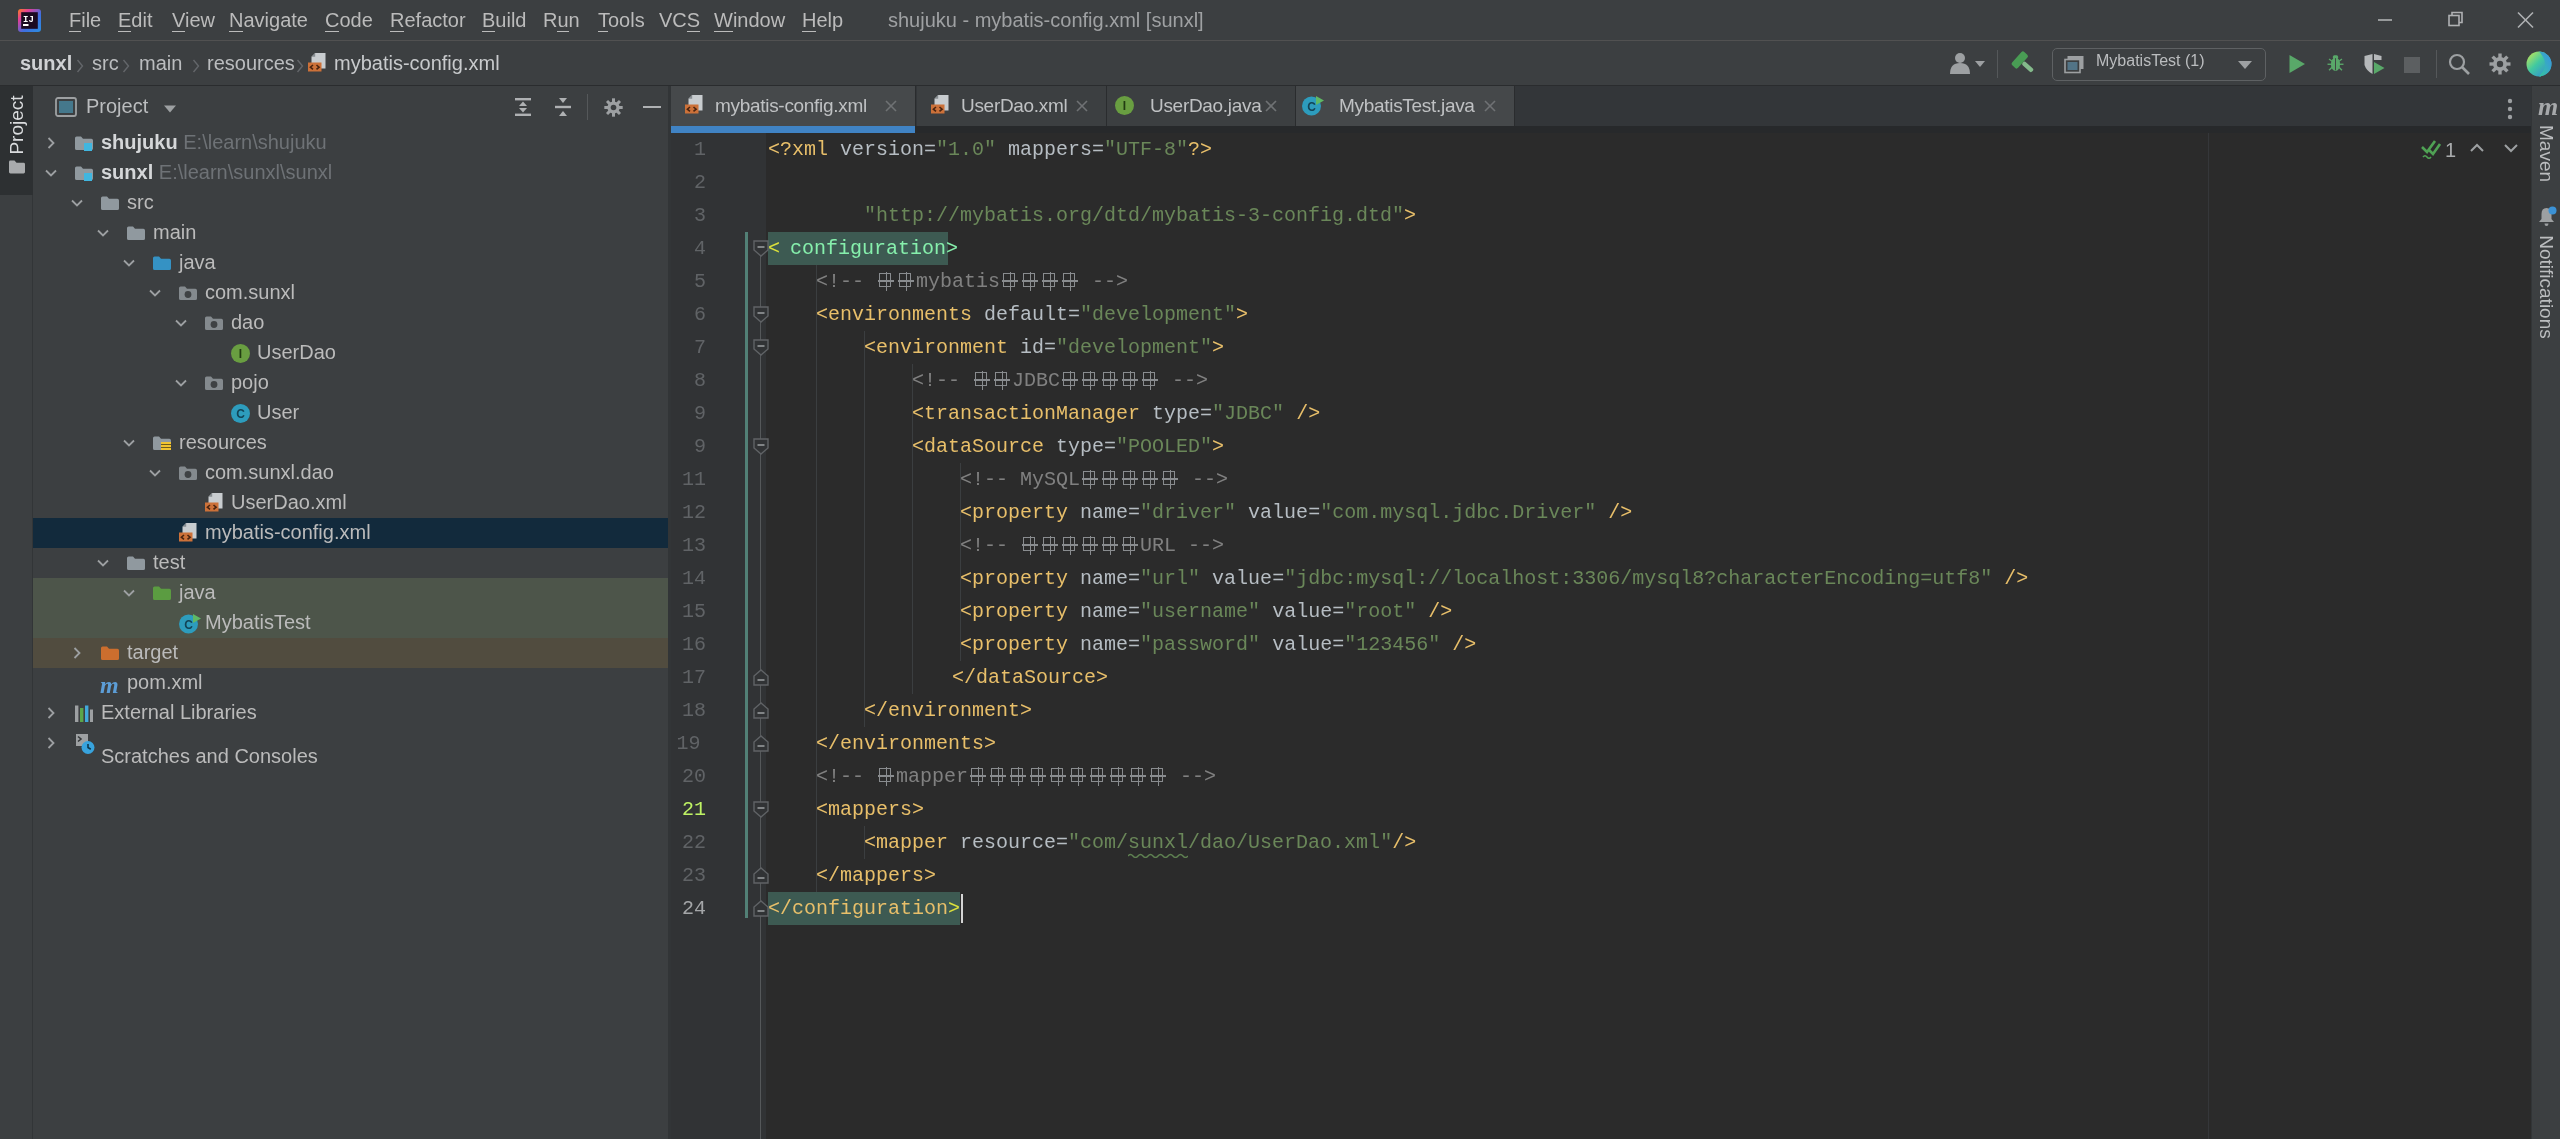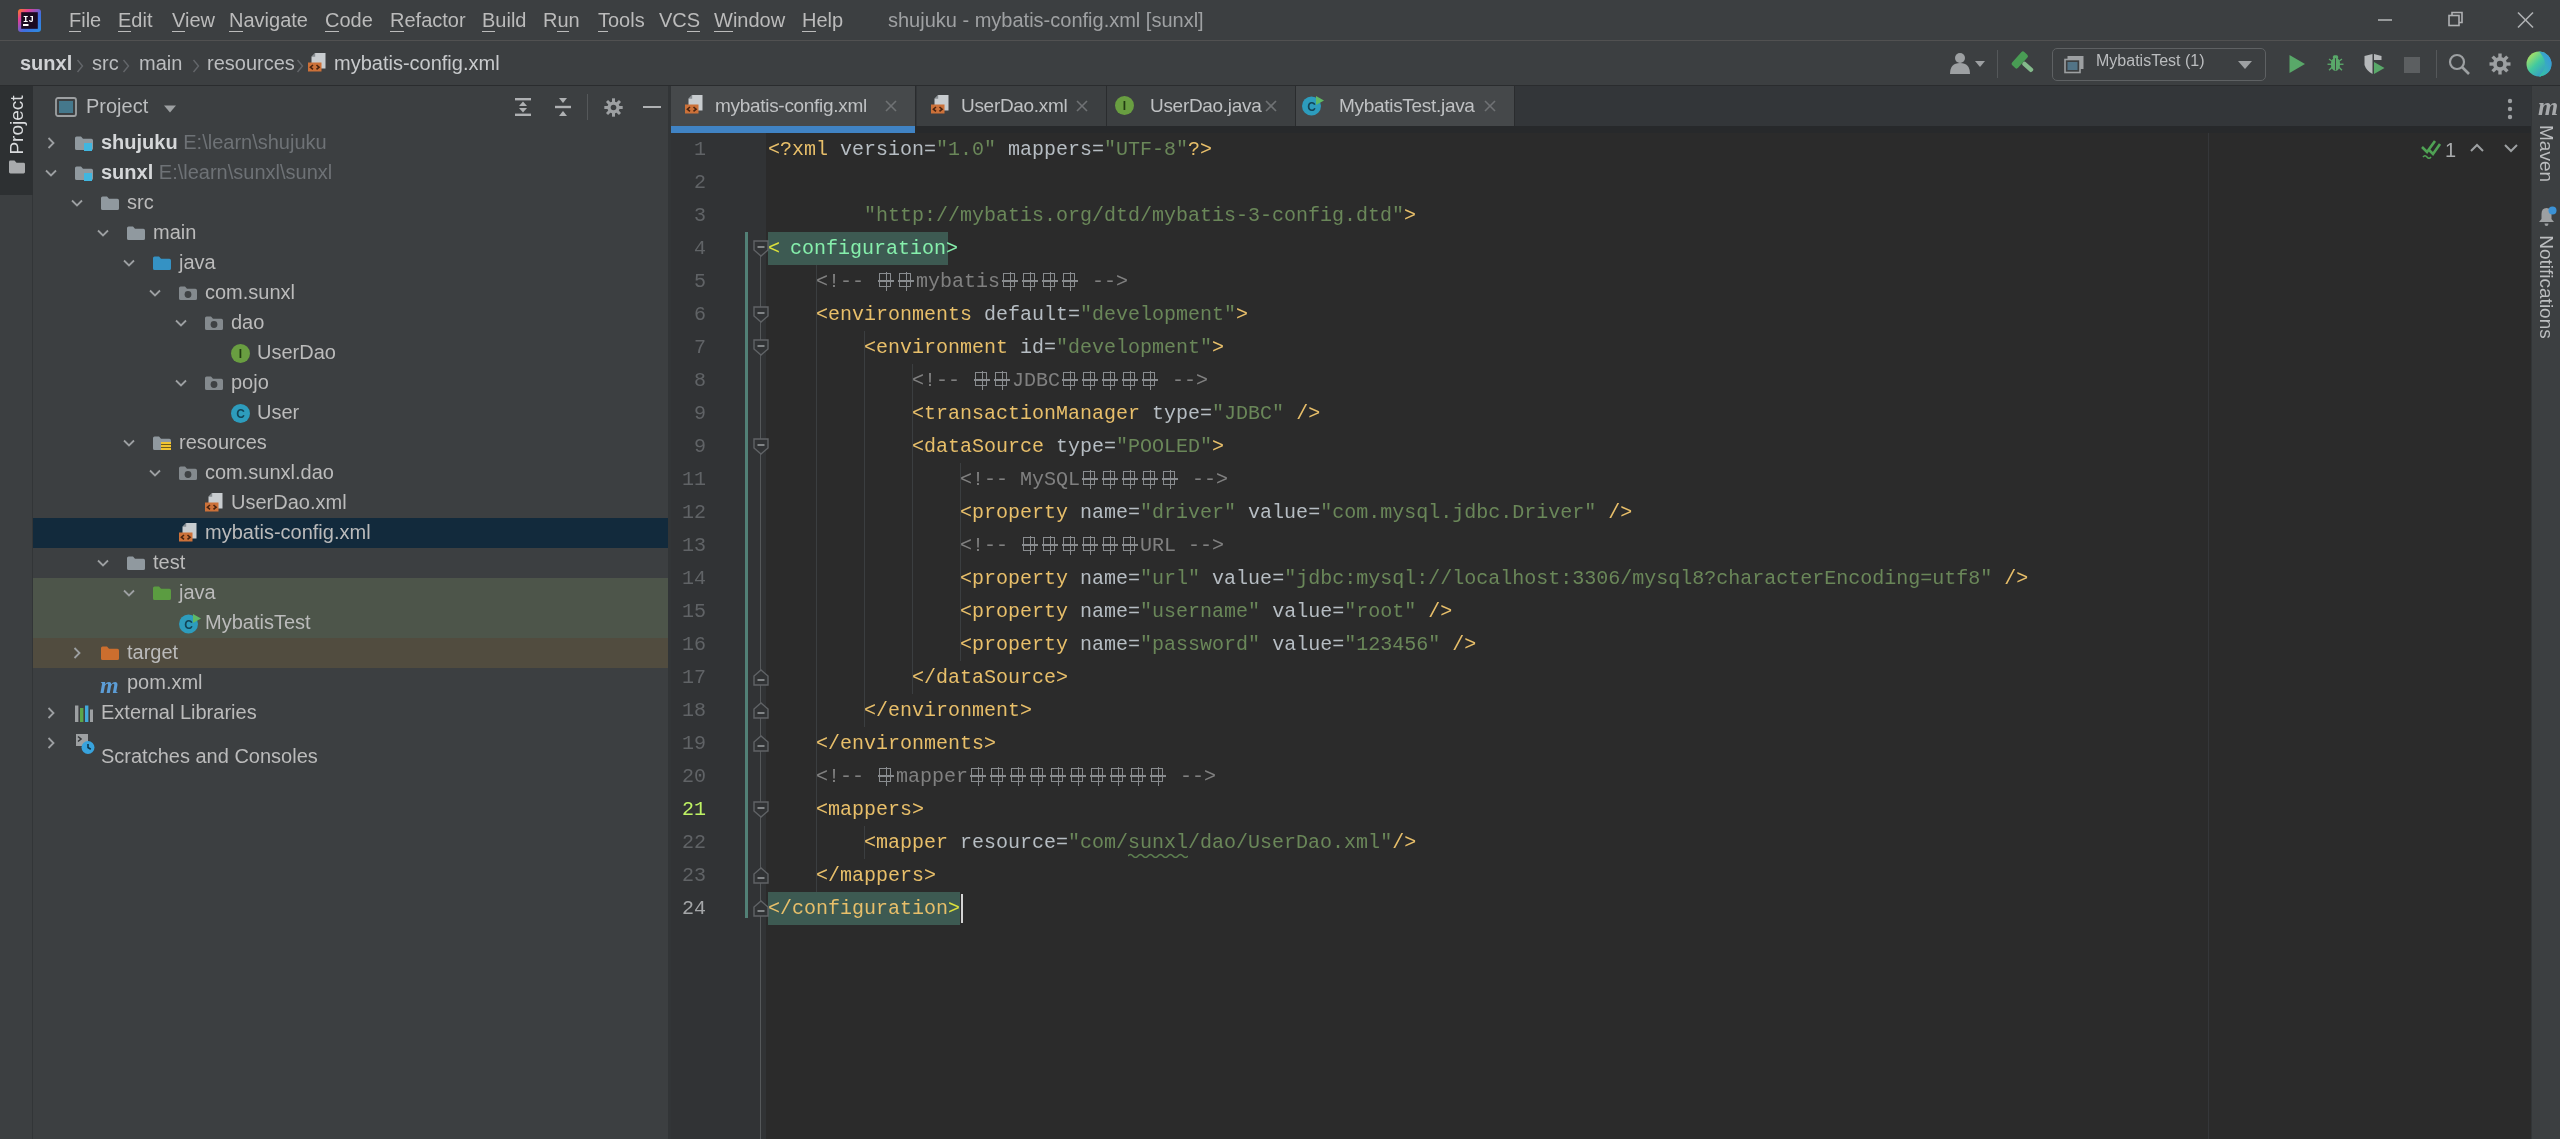--- a/index.html
+++ b/index.html
@@ -473,21 +473,21 @@
 <div class="ab mono" style="left:0;top:311px;width:35px;text-align:right;color:#606366;">9</div>
 <div class="ab mono" style="left:0;top:344px;width:35px;text-align:right;color:#606366;">9</div>
 <div class="ab mono" style="left:0;top:377px;width:35px;text-align:right;color:#606366;">11</div>
 <div class="ab mono" style="left:0;top:410px;width:35px;text-align:right;color:#606366;">12</div>
 <div class="ab mono" style="left:0;top:443px;width:35px;text-align:right;color:#606366;">13</div>
 <div class="ab mono" style="left:0;top:476px;width:35px;text-align:right;color:#606366;">14</div>
 <div class="ab mono" style="left:0;top:509px;width:35px;text-align:right;color:#606366;">15</div>
 <div class="ab mono" style="left:0;top:542px;width:35px;text-align:right;color:#606366;">16</div>
 <div class="ab mono" style="left:0;top:575px;width:35px;text-align:right;color:#606366;">17</div>
 <div class="ab mono" style="left:0;top:608px;width:35px;text-align:right;color:#606366;">18</div>
-<div class="ab mono" style="left:0;top:641px;width:35px;text-align:right;color:#606366;">19</div>
+<div class="ab mono" style="left:0;top:641px;width:35px;text-align:center;color:#606366;">19</div>
 <div class="ab mono" style="left:0;top:674px;width:35px;text-align:right;color:#606366;">20</div>
 <div class="ab mono" style="left:0;top:707px;width:35px;text-align:right;color:#bef264;">21</div>
 <div class="ab mono" style="left:0;top:740px;width:35px;text-align:right;color:#606366;">22</div>
 <div class="ab mono" style="left:0;top:773px;width:35px;text-align:right;color:#606366;">23</div>
 <div class="ab mono" style="left:0;top:806px;width:35px;text-align:right;color:#a4a6a8;">24</div>
 <div class="ab" style="left:89px;top:162px;width:1px;height:891px;background:#55585a;"></div>
 <svg class="ab" style="left:81px;top:154px;" width="18" height="17" viewBox="0 0 18 17">
         <path d="M2 1 V10 L9 16 L16 10 V1 Z" fill="#313335" stroke="#606366" stroke-width="1.4"></path>
         <line x1="5.5" y1="7" x2="12.5" y2="7" stroke="#9da0a2" stroke-width="1.5"></line>
       </svg>
@@ -535,21 +535,21 @@
 <div class="ab mono" style="left:97px;top:245px;"><span style="color:#a9b7c6;">        </span><span style="color:#e8bf6a;">&lt;environment </span><span style="color:#b6bdc3;">id</span><span style="color:#b6bdc3;">=</span><span style="color:#6a8759;">"development"</span><span style="color:#e8bf6a;">&gt;</span></div>
 <div class="ab mono" style="left:97px;top:278px;"><span style="color:#a9b7c6;">            </span><span style="color:#808080;">&lt;!-- </span><span class="cjk" style="width:40px;"><i class="cc"><u class="cb"></u><u class="cv"></u><u class="ch"></u></i><i class="cc"><u class="cb"></u><u class="cv"></u><u class="ch"></u></i></span><span style="color:#808080;">JDBC</span><span class="cjk" style="width:100px;"><i class="cc"><u class="cb"></u><u class="cv"></u><u class="ch"></u></i><i class="cc"><u class="cb"></u><u class="cv"></u><u class="ch"></u></i><i class="cc"><u class="cb"></u><u class="cv"></u><u class="ch"></u></i><i class="cc"><u class="cb"></u><u class="cv"></u><u class="ch"></u></i><i class="cc"><u class="cb"></u><u class="cv"></u><u class="ch"></u></i></span><span style="color:#808080;"> --&gt;</span></div>
 <div class="ab mono" style="left:97px;top:311px;"><span style="color:#a9b7c6;">            </span><span style="color:#e8bf6a;">&lt;transactionManager </span><span style="color:#b6bdc3;">type</span><span style="color:#b6bdc3;">=</span><span style="color:#6a8759;">"JDBC"</span><span style="color:#e8bf6a;"> /&gt;</span></div>
 <div class="ab mono" style="left:97px;top:344px;"><span style="color:#a9b7c6;">            </span><span style="color:#e8bf6a;">&lt;dataSource </span><span style="color:#b6bdc3;">type</span><span style="color:#b6bdc3;">=</span><span style="color:#6a8759;">"POOLED"</span><span style="color:#e8bf6a;">&gt;</span></div>
 <div class="ab mono" style="left:97px;top:377px;"><span style="color:#a9b7c6;">                </span><span style="color:#808080;">&lt;!-- MySQL</span><span class="cjk" style="width:100px;"><i class="cc"><u class="cb"></u><u class="cv"></u><u class="ch"></u></i><i class="cc"><u class="cb"></u><u class="cv"></u><u class="ch"></u></i><i class="cc"><u class="cb"></u><u class="cv"></u><u class="ch"></u></i><i class="cc"><u class="cb"></u><u class="cv"></u><u class="ch"></u></i><i class="cc"><u class="cb"></u><u class="cv"></u><u class="ch"></u></i></span><span style="color:#808080;"> --&gt;</span></div>
 <div class="ab mono" style="left:97px;top:410px;"><span style="color:#a9b7c6;">                </span><span style="color:#e8bf6a;">&lt;property </span><span style="color:#b6bdc3;">name</span><span style="color:#b6bdc3;">=</span><span style="color:#6a8759;">"driver"</span><span style="color:#b6bdc3;"> value</span><span style="color:#b6bdc3;">=</span><span style="color:#6a8759;">"com.mysql.jdbc.Driver"</span><span style="color:#e8bf6a;"> /&gt;</span></div>
 <div class="ab mono" style="left:97px;top:443px;"><span style="color:#a9b7c6;">                </span><span style="color:#808080;">&lt;!-- </span><span class="cjk" style="width:120px;"><i class="cc"><u class="cb"></u><u class="cv"></u><u class="ch"></u></i><i class="cc"><u class="cb"></u><u class="cv"></u><u class="ch"></u></i><i class="cc"><u class="cb"></u><u class="cv"></u><u class="ch"></u></i><i class="cc"><u class="cb"></u><u class="cv"></u><u class="ch"></u></i><i class="cc"><u class="cb"></u><u class="cv"></u><u class="ch"></u></i><i class="cc"><u class="cb"></u><u class="cv"></u><u class="ch"></u></i></span><span style="color:#808080;">URL --&gt;</span></div>
 <div class="ab mono" style="left:97px;top:476px;"><span style="color:#a9b7c6;">                </span><span style="color:#e8bf6a;">&lt;property </span><span style="color:#b6bdc3;">name</span><span style="color:#b6bdc3;">=</span><span style="color:#6a8759;">"url"</span><span style="color:#b6bdc3;"> value</span><span style="color:#b6bdc3;">=</span><span style="color:#6a8759;">"jdbc:mysql://localhost:3306/mysql8?characterEncoding=utf8"</span><span style="color:#e8bf6a;"> /&gt;</span></div>
 <div class="ab mono" style="left:97px;top:509px;"><span style="color:#a9b7c6;">                </span><span style="color:#e8bf6a;">&lt;property </span><span style="color:#b6bdc3;">name</span><span style="color:#b6bdc3;">=</span><span style="color:#6a8759;">"username"</span><span style="color:#b6bdc3;"> value</span><span style="color:#b6bdc3;">=</span><span style="color:#6a8759;">"root"</span><span style="color:#e8bf6a;"> /&gt;</span></div>
 <div class="ab mono" style="left:97px;top:542px;"><span style="color:#a9b7c6;">                </span><span style="color:#e8bf6a;">&lt;property </span><span style="color:#b6bdc3;">name</span><span style="color:#b6bdc3;">=</span><span style="color:#6a8759;">"password"</span><span style="color:#b6bdc3;"> value</span><span style="color:#b6bdc3;">=</span><span style="color:#6a8759;">"123456"</span><span style="color:#e8bf6a;"> /&gt;</span></div>
-<div class="ab mono" style="left:97px;top:575px;"><span style="color:#a9b7c6;">            </span><span style="color:#e8bf6a;">&lt;/dataSource&gt;</span></div>
+<div class="ab mono" style="left:97px;top:575px;"><span style="color:#a9b7c6;">            </span><span style="color:#e8bf6a;margin-left:40px;">&lt;/dataSource&gt;</span></div>
 <div class="ab mono" style="left:97px;top:608px;"><span style="color:#a9b7c6;">        </span><span style="color:#e8bf6a;">&lt;/environment&gt;</span></div>
 <div class="ab mono" style="left:97px;top:641px;"><span style="color:#a9b7c6;">    </span><span style="color:#e8bf6a;">&lt;/environments&gt;</span></div>
 <div class="ab mono" style="left:97px;top:674px;"><span style="color:#a9b7c6;">    </span><span style="color:#808080;">&lt;!-- </span><span class="cjk" style="width:20px;"><i class="cc"><u class="cb"></u><u class="cv"></u><u class="ch"></u></i></span><span style="color:#808080;">mapper</span><span class="cjk" style="width:200px;"><i class="cc"><u class="cb"></u><u class="cv"></u><u class="ch"></u></i><i class="cc"><u class="cb"></u><u class="cv"></u><u class="ch"></u></i><i class="cc"><u class="cb"></u><u class="cv"></u><u class="ch"></u></i><i class="cc"><u class="cb"></u><u class="cv"></u><u class="ch"></u></i><i class="cc"><u class="cb"></u><u class="cv"></u><u class="ch"></u></i><i class="cc"><u class="cb"></u><u class="cv"></u><u class="ch"></u></i><i class="cc"><u class="cb"></u><u class="cv"></u><u class="ch"></u></i><i class="cc"><u class="cb"></u><u class="cv"></u><u class="ch"></u></i><i class="cc"><u class="cb"></u><u class="cv"></u><u class="ch"></u></i><i class="cc"><u class="cb"></u><u class="cv"></u><u class="ch"></u></i></span><span style="color:#808080;"> --&gt;</span></div>
 <div class="ab mono" style="left:97px;top:707px;"><span style="color:#a9b7c6;">    </span><span style="color:#e8bf6a;">&lt;mappers&gt;</span></div>
 <div class="ab mono" style="left:97px;top:740px;"><span style="color:#a9b7c6;">        </span><span style="color:#e8bf6a;">&lt;mapper </span><span style="color:#b6bdc3;">resource</span><span style="color:#b6bdc3;">=</span><span style="color:#6a8759;">"com/</span><span style="color:#6a8759;">sunxl</span><span style="color:#6a8759;">/dao/UserDao.xml"</span><span style="color:#e8bf6a;">/&gt;</span></div>
 <div class="ab mono" style="left:97px;top:773px;"><span style="color:#a9b7c6;">    </span><span style="color:#e8bf6a;">&lt;/mappers&gt;</span></div>
 <div class="ab mono" style="left:97px;top:806px;"><span style="color:#e8bf6a;">&lt;/configuration</span><span style="color:#dce13b;">&gt;</span></div>
 <svg class="ab" style="left:457px;top:766px;" width="60" height="6" viewBox="0 0 60 6">
         <path d="M0 4 Q2.5 1 5 4 T10 4 T15 4 T20 4 T25 4 T30 4 T35 4 T40 4 T45 4 T50 4 T55 4 T60 4" stroke="#5f8152" stroke-width="1.4" fill="none"></path>
       </svg>

